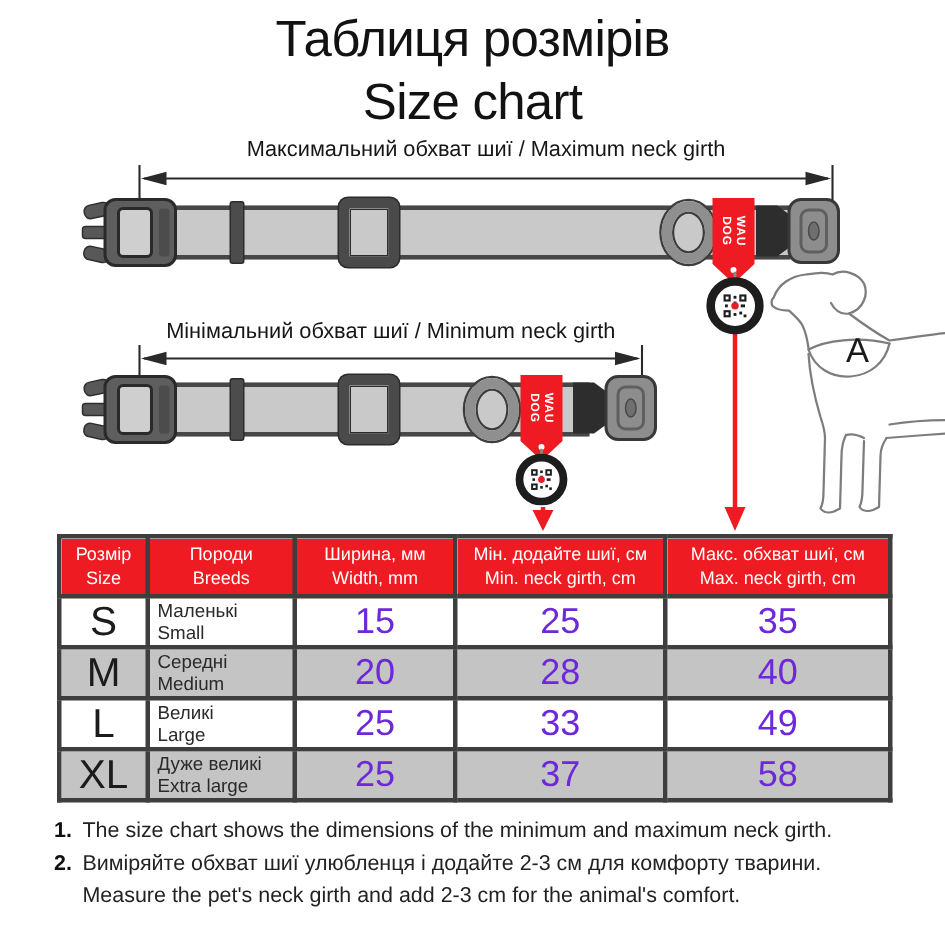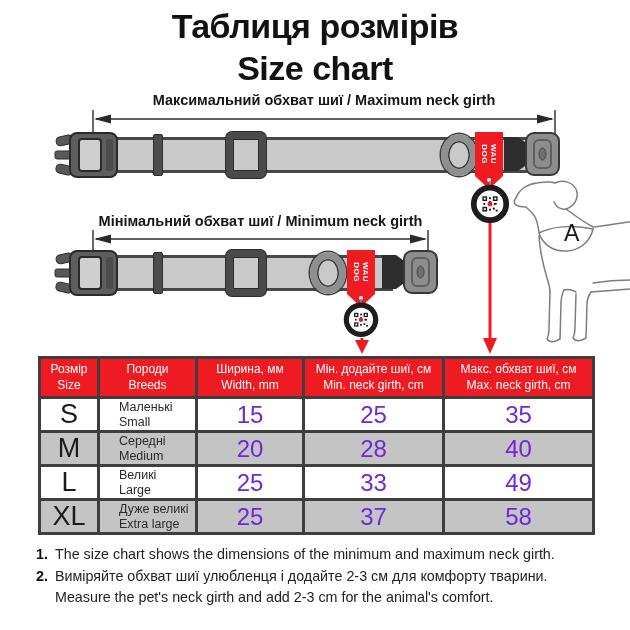--- a/index.html
+++ b/index.html
@@ -5,25 +5,25 @@
   :root{
     --brand-red:#ee1b22;
     --row-alt-gray:#c4c4c4;
     --strap-gray:#c9c9c9;
     --border-dark:#3e3e3e;
   }
   *{margin:0;padding:0;box-sizing:border-box;}
   body{background:#fff;font-family:"Liberation Sans","DejaVu Sans",sans-serif;}
   .canvas{position:relative;width:630px;height:630px;background:#fff;overflow:hidden;}
 
-  .title{position:absolute;left:0;width:630px;text-align:center;font-weight:bold;color:#121212;
+  .title{position:absolute;left:0;width:630px;text-align:center;font-weight:normal;color:#121212;
          font-size:34px;letter-spacing:-0.5px;}
   .title.l1{top:7px;} .title.l2{top:49px;}
 
-  .measure-label{position:absolute;text-align:center;font-size:14.5px;color:#161616;font-weight:bold;}
+  .measure-label{position:absolute;text-align:center;font-size:14.5px;color:#161616;}
   .measure-svg{position:absolute;}
   .measure-svg line{stroke:#2a2a2a;stroke-width:1.4;}
   .measure-svg polygon{fill:#2a2a2a;}
 
   .strap{position:absolute;height:36px;background:var(--strap-gray);
          border-top:3px solid #474747;border-bottom:3px solid #474747;}
   .keeper{position:absolute;width:10px;height:42px;background:#4c4c4c;border:1px solid #2c2c2c;border-radius:2px;}
   .slider{position:absolute;width:40px;height:46px;background:var(--strap-gray);
           border:7px solid #4a4a4a;border-radius:6px;box-shadow:0 0 0 1px #2c2c2c, inset 0 0 0 1px #2c2c2c;}
   .dring{position:absolute;width:36px;height:42px;border:7px solid #8f8f8f;border-radius:50%;
@@ -39,21 +39,21 @@
   .pointer-svg line{stroke:var(--brand-red);stroke-width:3;}
   .pointer-svg polygon{fill:var(--brand-red);}
 
   .size-table{position:absolute;left:38px;top:356px;width:554px;border-collapse:collapse;table-layout:fixed;}
   .size-table th,.size-table td{border:3px solid var(--border-dark);overflow:hidden;}
   .size-table th{background:var(--brand-red);color:#fff;font-size:12px;font-weight:normal;
                  line-height:1.3;height:40px;text-align:center;white-space:nowrap;padding:2px 1px;}
   .size-table td{height:34px;text-align:center;background:#fff;}
   .size-table tr.alt td{background:var(--row-alt-gray);}
   td.size-cell{font-size:27px;font-weight:400;color:#1b1b1b;}
-  td.breeds-cell{font-size:12.5px;color:#2a2a2a;text-align:left;padding-left:19px;line-height:1.2;}
+  td.breeds-cell{font-size:12.5px;color:#2a2a2a;text-align:left;padding-left:5px;line-height:1.2;}
   td.num-cell{font-size:24px;color:#6d28d9;}
 
   .notes{position:absolute;left:36px;top:544px;width:570px;}
   .note-line{position:relative;font-size:14.3px;line-height:21.5px;color:#222;padding-left:19px;}
   .note-num{position:absolute;left:0;top:0;font-weight:bold;color:#111;}
 
   .dog-svg{position:absolute;left:492px;top:176px;}
   .dog-svg path{fill:none;stroke:#7d7d7d;stroke-width:1.5;stroke-linecap:round;stroke-linejoin:round;}
   .dog-svg text{fill:#1a1a1a;font-size:23px;font-family:"Liberation Sans",sans-serif;}
 </style>

